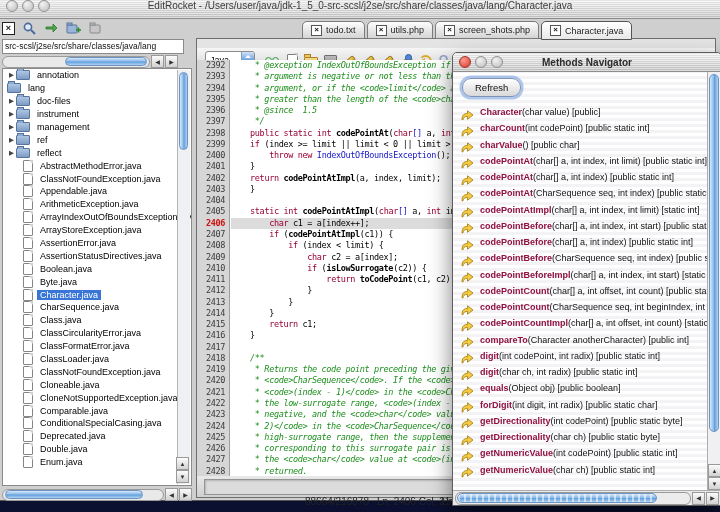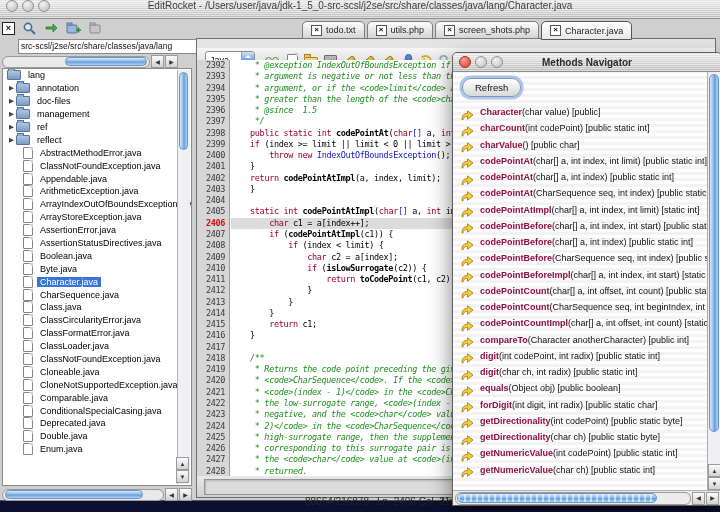--- a/index.html
+++ b/index.html
@@ -17,21 +17,21 @@
   .tl.red{background:radial-gradient(circle at 35% 30%,#ff9a90,#d93a2b);border-color:#a03028;}
   .win-title{position:absolute;left:0;right:0;text-align:center;font-size:10px;color:#3c3c3c;pointer-events:none;}
   
   #sidebar{position:absolute;left:2px;top:20px;width:192px;height:478px;}
   #sb-toolbar{position:absolute;left:0;top:0;height:17px;display:flex;align-items:center;gap:7px;}
   .xbox{width:11px;height:11px;border:1.5px solid #222;background:#fff;display:flex;align-items:center;justify-content:center;
         font-size:9px;font-weight:bold;color:#111;line-height:1;}
   .sbi{width:15px;height:15px;position:relative;}
   .sbi svg{position:absolute;left:0;top:0;}
   #sb-path{position:absolute;left:0;top:19px;width:176px;height:13px;background:#fff;border:1px solid #8a8a8a;
-           font-size:8.5px;color:#111;line-height:13px;padding:0 2px;white-space:nowrap;overflow:hidden;margin-left:16px;}
+           font-size:8.5px;color:#111;line-height:13px;padding:0 2px;white-space:nowrap;overflow:hidden;}
   .hscroll{position:absolute;display:flex;align-items:center;}
   .hs-track{position:relative;height:10px;border:1px solid #9a9a9a;border-radius:6px;background:#e9e9e9;flex:1;}
   .hs-thumb{position:absolute;top:0;height:9px;border-radius:6px;
             background:linear-gradient(180deg,#d9e9fa,#8cbaea 45%,#639fdd 55%,#b0d2f2);border:1px solid #6d94c0;box-sizing:border-box;}
   .sbtn{width:11px;height:11px;margin-left:1px;border:1px solid #9a9a9a;background:linear-gradient(#fbfbfb,#d2d2d2);
         font-size:6px;color:#333;display:flex;align-items:center;justify-content:center;line-height:1;}
   #sb-hscroll{left:0;top:35px;width:176px;}
   #tree{position:absolute;left:0;top:48px;width:190px;height:418px;background:#fff;border:1px solid #8a8a8a;
         overflow:hidden;box-sizing:border-box;}
   .trow{display:flex;align-items:center;height:12.9px;font-size:9px;color:#000;white-space:nowrap;}
@@ -200,33 +200,38 @@
       <div id="sb-path">src-scsl/j2se/src/share/classes/java/lang</div>
       <div id="sb-hscroll" class="hscroll">
         <div class="hs-track">
           <div class="hs-thumb" style="left:62px;width:82px;"></div>
         </div>
         <div class="sbtn">◀</div>
         <div class="sbtn">▶</div>
       </div>
       <div id="tree">
         <div id="tree-rows">
-            <div class="trow root">
-              <span class="i-folder"></span>
-              <span class="tlabel">lang</span>
-            </div>
             <div class="trow folder">
               <span class="exp">▶</span>
               <span class="i-folder"></span>
               <span class="tlabel">annotation</span>
             </div>
+            <div class="trow root">
+              <span class="i-folder"></span>
+              <span class="tlabel">lang</span>
+            </div>
             <div class="trow folder">
               <span class="exp">▶</span>
               <span class="i-folder"></span>
               <span class="tlabel">doc-files</span>
+            </div>
+            <div class="trow folder">
+              <span class="exp">▶</span>
+              <span class="i-folder"></span>
+              <span class="tlabel">instrument</span>
             </div>
             <div class="trow folder">
               <span class="exp">▶</span>
               <span class="i-folder"></span>
               <span class="tlabel">management</span>
             </div>
             <div class="trow folder">
               <span class="exp">▶</span>
               <span class="i-folder"></span>
               <span class="tlabel">ref</span>

